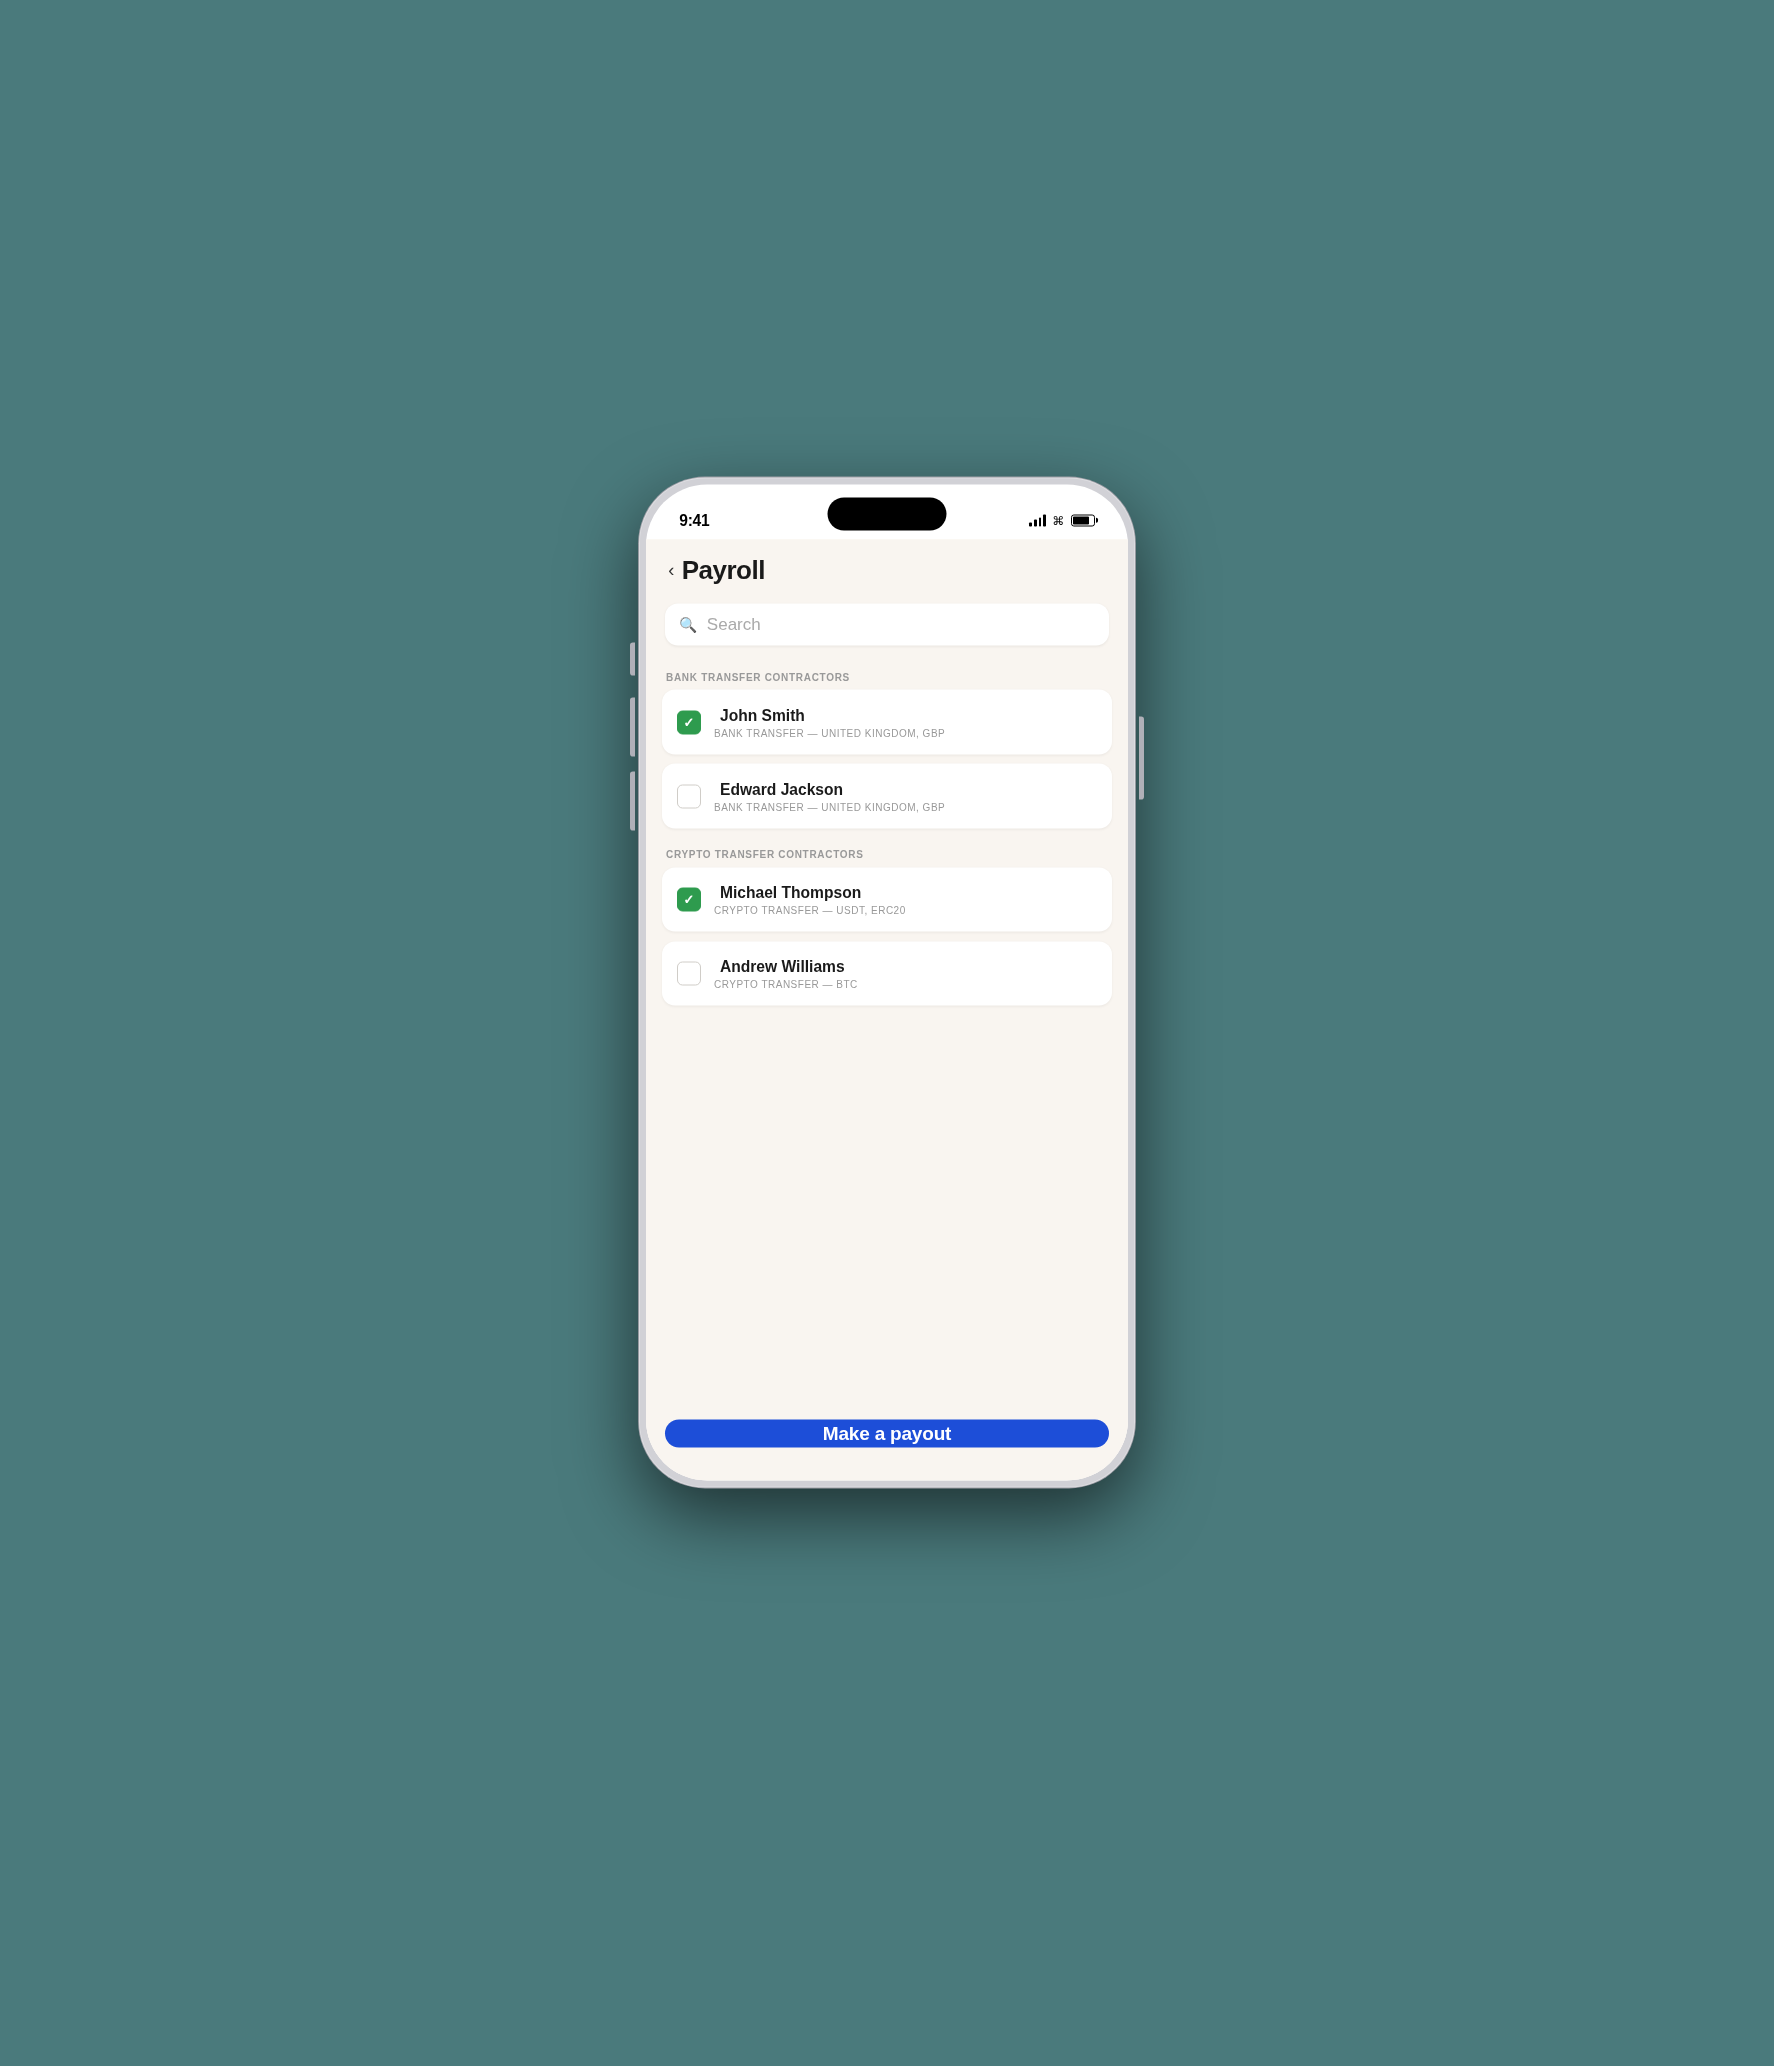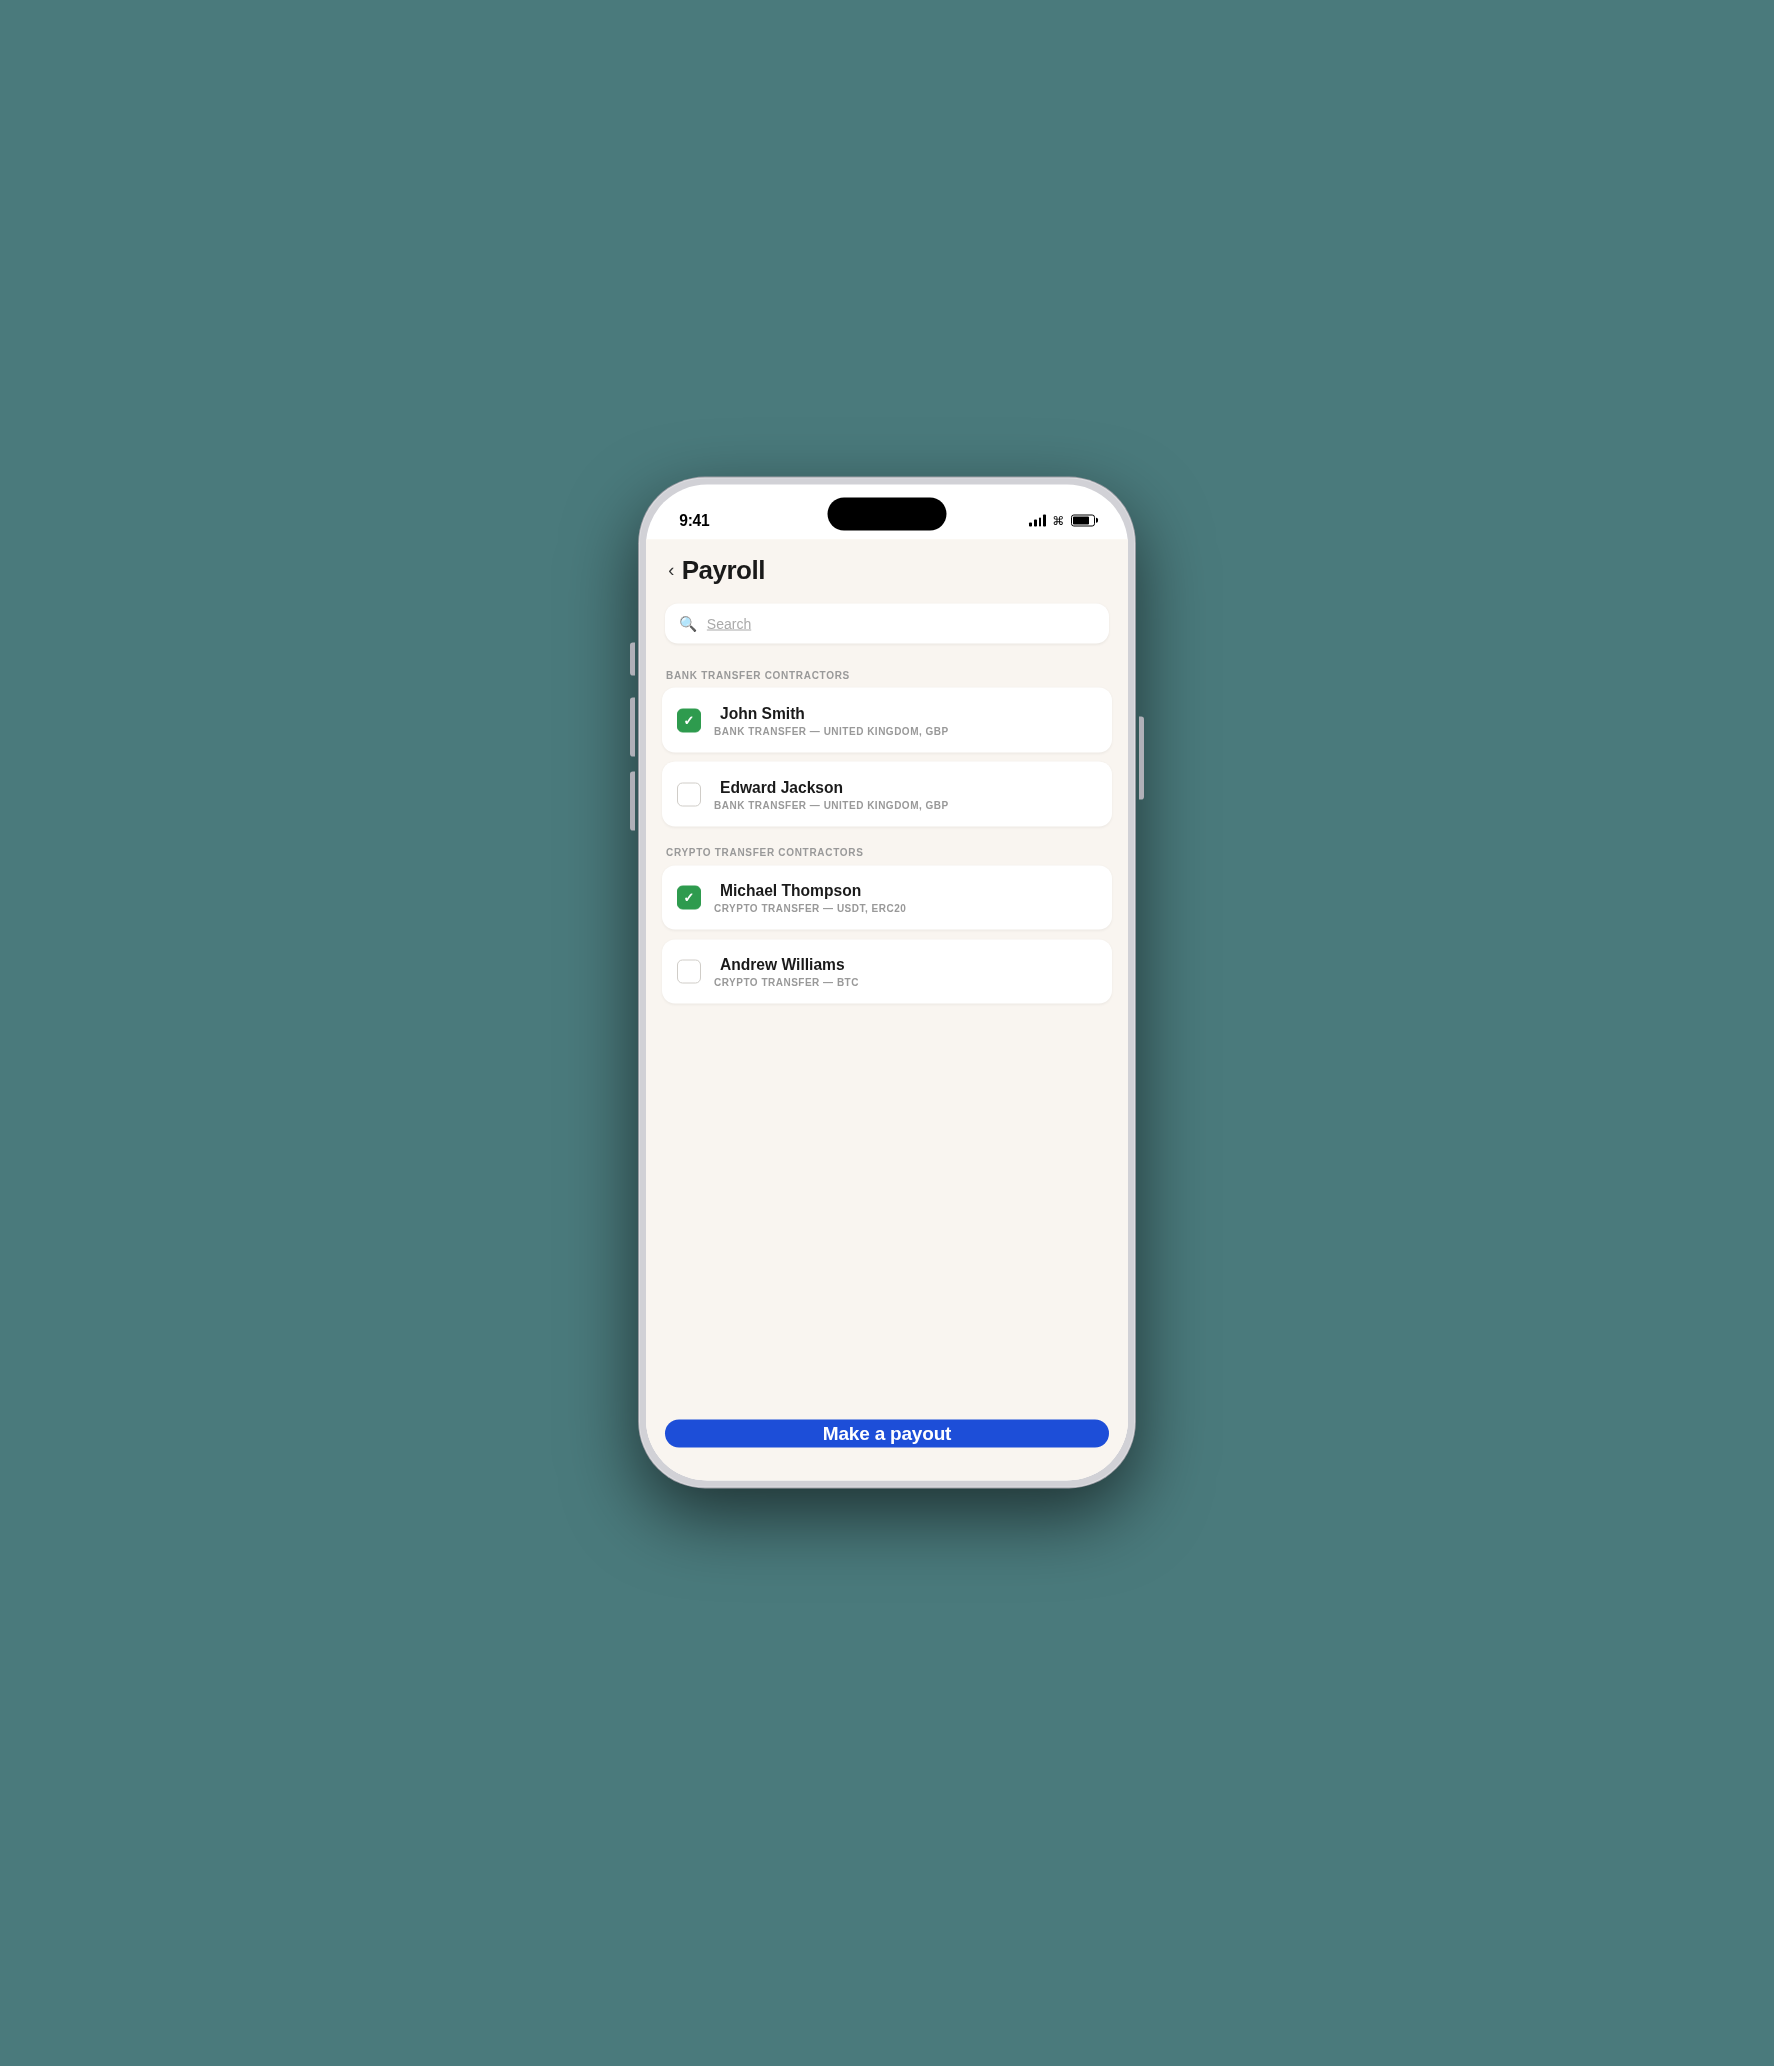--- a/index.html
+++ b/index.html
@@ -195,24 +195,23 @@
       gap: 9.2px;
       box-shadow: 0 0.9px 2.8px rgba(0,0,0,0.06);
     }
 
     .search-icon-wrap {
       color: #999;
       font-size: 14.7px;
     }
 
     .search-placeholder {
-      font-size: 14px;
+      font-size: 17px;
       color: #aaa;
       flex: 1;
-      text-decoration: underline;
     }
 
     
     .section {
       flex: 1;
       overflow-y: auto;
       padding: 0 16px;
     }
 
     .section-label {
@@ -266,21 +265,21 @@
     .contractor-name {
       font-size: 15.6px;
       font-weight: 600;
       color: #1a1a1a;
       margin-bottom: 2.8px;
       margin-left: 6px;
     }
 
     .contractor-sub {
       font-size: 10px;
-      font-weight: 700;
+      font-weight: 400;
       color: #999;
       letter-spacing: 0.5px;
       text-transform: uppercase;
     }
 
     
     .cta-container {
       padding: 14.7px 18.4px 33px;
       background: #f9f5f0;
     }

